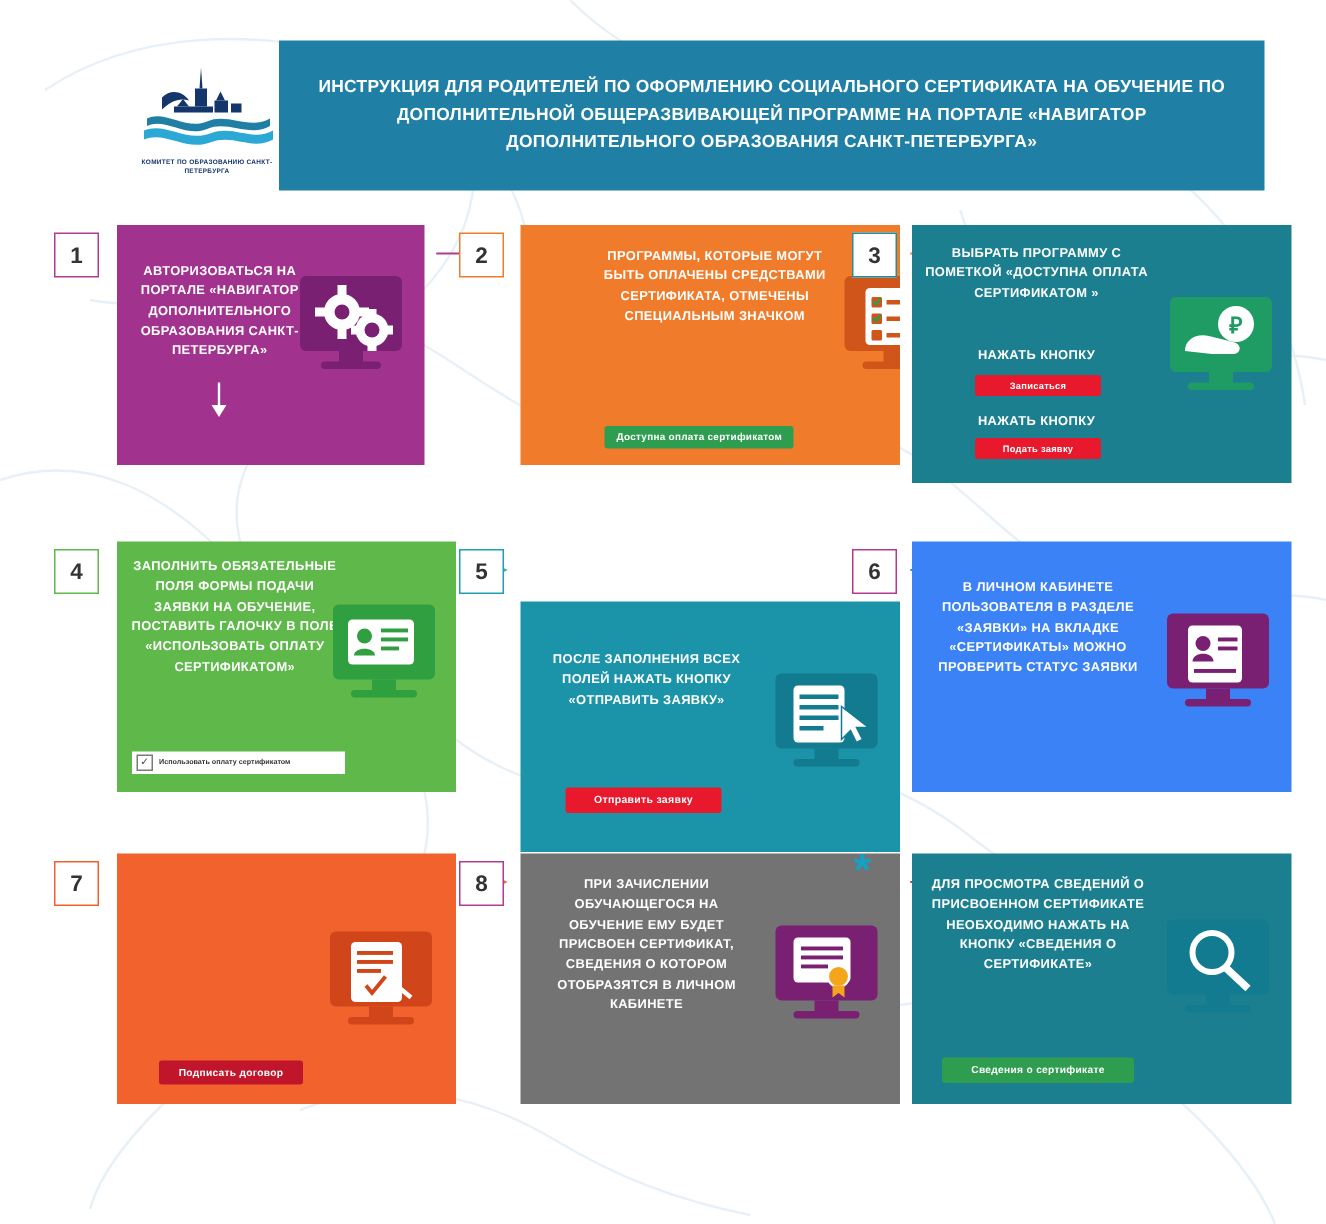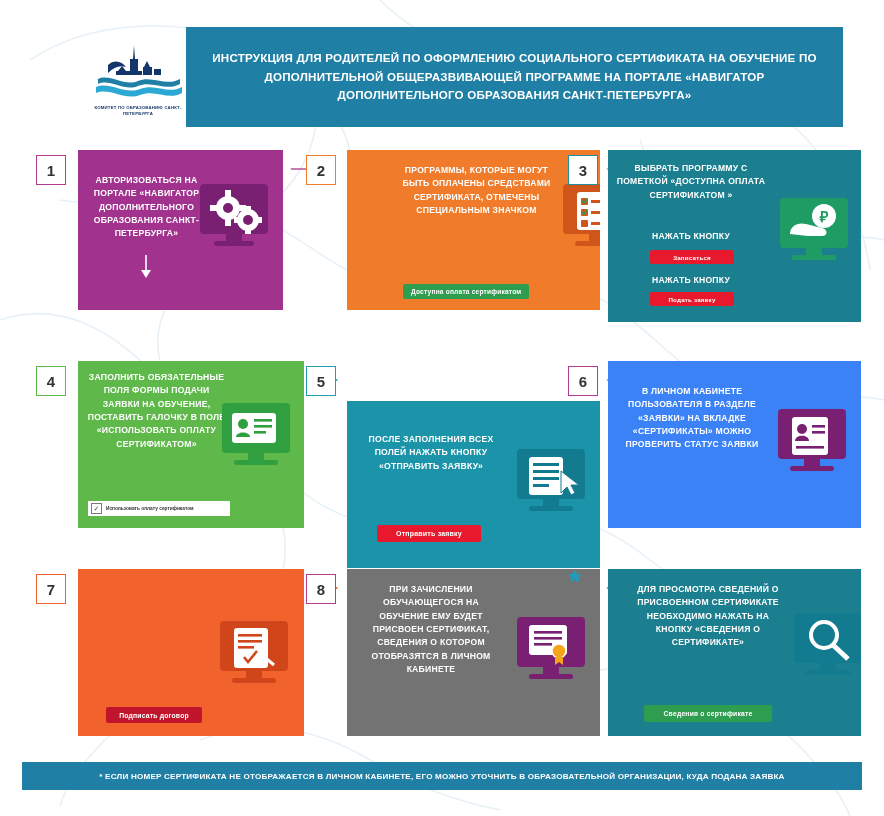--- a/index.html
+++ b/index.html
@@ -367,34 +367,31 @@
     </div>
   </div>
 
   <svg class="arrow" style="left:604px; top:583px;" width="34" height="12" viewBox="0 0 34 12">
     <path d="M0,6 L26,6" stroke="#b23a8f" stroke-width="1.6"></path>
     <path d="M24,1.5 L33,6 L24,10.5 Z" fill="#b23a8f"></path>
   </svg>
 
   <div class="star" style="left:569px; top:566px;">*</div>
   <div class="card" style="left:608px; top:569px; width:253px; height:167px; background:#1b7f8f;">
-    <div style="position:relative; width:100%; height:100%;margin-left:16px;">
+    <div style="position:relative; width:100%; height:100%;">
       <div class="txt" style="position:absolute; left:8px; top:14px; width:152px;">ДЛЯ ПРОСМОТРА СВЕДЕНИЙ О ПРИСВОЕННОМ СЕРТИФИКАТЕ НЕОБХОДИМО НАЖАТЬ НА КНОПКУ «СВЕДЕНИЯ О СЕРТИФИКАТЕ»</div>
       <div class="pill" style="position:absolute; left:20px; top:136px; width:128px; height:17px; background:#2e9d4f; font-size:6.8px;">
         <span>Сведения о сертификате</span>
       </div>
 
       <svg class="monitor" style="left:166px; top:40px;" width="80" height="76" viewBox="0 0 80 76">
         <rect x="4" y="4" width="68" height="50" rx="4" fill="#127b8f"></rect>
         <rect x="30" y="54" width="16" height="8" fill="#127b8f"></rect>
         <rect x="16" y="61" width="44" height="5" rx="2.5" fill="#127b8f"></rect>
         <circle cx="34" cy="26" r="13" fill="none" stroke="#ffffff" stroke-width="4"></circle>
         <circle cx="34" cy="26" r="9" fill="#127b8f"></circle>
         <path d="M43,36 L58,50" stroke="#ffffff" stroke-width="5"></path>
       </svg>
     </div>
   </div>
 
-  <div class="footnote">
-    <span>* ЕСЛИ НОМЕР СЕРТИФИКАТА НЕ ОТОБРАЖАЕТСЯ В ЛИЧНОМ КАБИНЕТЕ, ЕГО МОЖНО УТОЧНИТЬ В ОБРАЗОВАТЕЛЬНОЙ ОРГАНИЗАЦИИ, КУДА ПОДАНА ЗАЯВКА</span>
-  </div>
 
 </div>
 
 </body></html>

